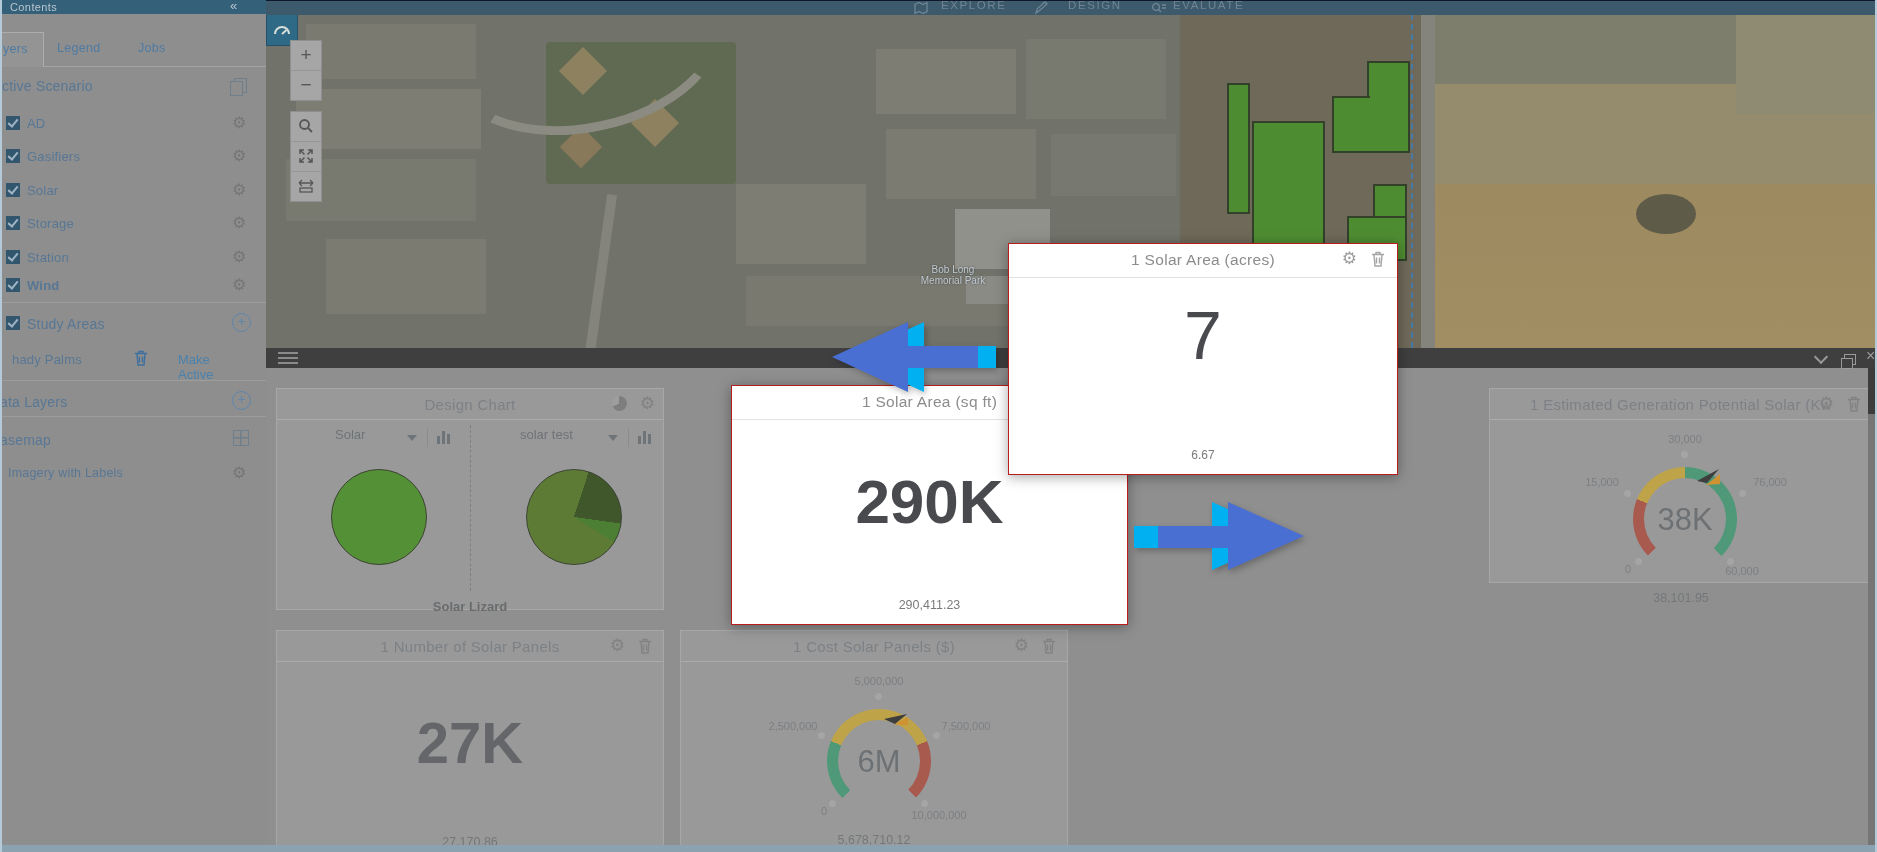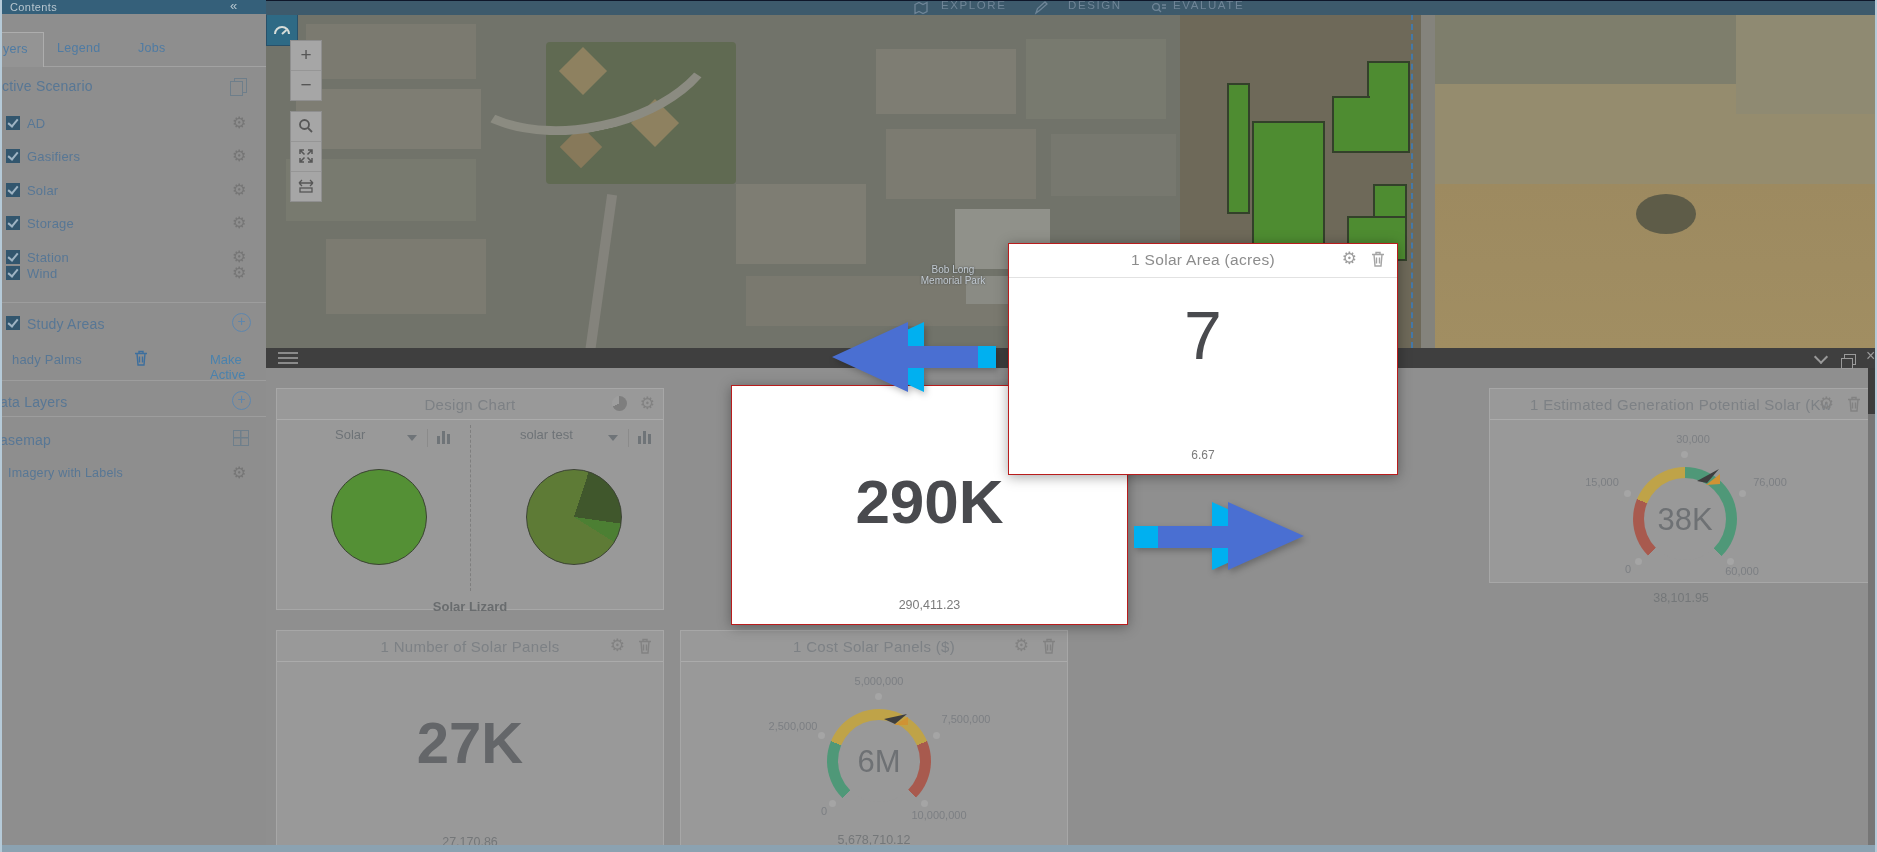--- a/index.html
+++ b/index.html
@@ -34,21 +34,21 @@
   .gear{font-family:"DejaVu Sans",sans-serif;color:#767676;font-size:16px;line-height:16px;}
   .sgear{position:absolute;left:232px;top:7px;}
   .pluscircle{position:absolute;left:232px;top:5px;width:17px;height:17px;border:1.6px solid #5e86ad;
               border-radius:50%;color:#5e86ad;font-size:14px;line-height:15px;text-align:center;}
   .sep{position:absolute;left:0;width:266px;border-top:1px solid #9d9d9d;}
   .dupicon{position:absolute;left:234px;top:6px;width:11px;height:13px;border:1.5px solid #6e7e8a;background:#8e8e8e;}
   .dupicon:before{content:"";position:absolute;left:-5px;top:2px;width:11px;height:13px;border:1.5px solid #6e7e8a;background:#8e8e8e;}
   .gridicon{position:absolute;left:233px;top:6px;width:14px;height:14px;border:1.5px solid #6f7f8b;
             background-image:linear-gradient(#6f7f8b,#6f7f8b),linear-gradient(#6f7f8b,#6f7f8b);
             background-size:1.5px 100%,100% 1.5px;background-position:center;background-repeat:no-repeat;}
-  .makeactive{position:absolute;left:178px;top:8px;font-size:13px;color:#4a82ad;margin-left:32px;}
+  .makeactive{position:absolute;left:178px;top:8px;font-size:13px;color:#4a82ad;}
   .trashblue{position:absolute;left:134px;top:6px;color:#3d6f9e;}
 
   
   #map{left:266px;top:14px;width:1611px;height:334px;background:#71736a;overflow:hidden;z-index:1;}
   .blk{position:absolute;}
   #parklabel{position:absolute;left:648px;top:250px;width:78px;text-align:center;font-size:10px;
              line-height:11px;color:#c3cbd2;text-shadow:0 0 2px rgba(40,45,50,.8);}
   .poly{position:absolute;background:#4e8c31;border:2px solid #33412a;box-sizing:border-box;}
   #dashline{position:absolute;left:1145px;top:0;height:334px;border-left:2px dashed #3f7cb6;opacity:.85;}
 
@@ -190,21 +190,21 @@
   <div class="srow" style="top:194px;">
     <span class="checkbox"></span>
     <span class="slabel">Storage</span>
     <span class="gear sgear">⚙</span>
   </div>
   <div class="srow" style="top:228px;">
     <span class="checkbox"></span>
     <span class="slabel">Station</span>
     <span class="gear sgear">⚙</span>
   </div>
-  <div class="srow" style="top:244px;">
+  <div class="srow" style="top:256px;font-weight:bold;">
     <span class="checkbox"></span>
     <span class="slabel">Wind</span>
     <span class="gear sgear">⚙</span>
   </div>
 
   <div class="sep" style="top:288px;"></div>
   <div class="srow" style="top:294px;">
     <span class="checkbox"></span>
     <span class="slabel shead">Study Areas</span>
     <span class="pluscircle">+</span>
@@ -357,21 +357,21 @@
     <div class="gval" style="left:143px;top:113px;">38K</div>
     <svg class="needle" style="left:207px;top:80px;" width="24" height="18" viewBox="0 0 24 18">
       <path d="M0 12L22 0L10 14Z" fill="#3e3e3e"></path>
         <path d="M9 16L23 5L23 15Z" fill="#cf9334"></path>
     </svg>
     <span class="gdot" style="left:191px;top:62px;"></span>
     <span class="gdot" style="left:134px;top:101px;"></span>
     <span class="gdot" style="left:249px;top:101px;"></span>
     <span class="gdot" style="left:145px;top:169px;"></span>
     <span class="gdot" style="left:237px;top:169px;"></span>
-    <span class="gtick" style="left:203px;top:44px;">30,000</span>
+    <span class="gtick" style="left:195px;top:44px;">30,000</span>
     <span class="gtick" style="left:112px;top:87px;">15,000</span>
     <span class="gtick" style="left:280px;top:87px;">76,000</span>
     <span class="gtick" style="left:138px;top:174px;">0</span>
     <span class="gtick" style="left:252px;top:176px;">60,000</span>
     <div class="detail" style="top:202px;">38,101.95</div>
   </div>
 
   <div class="card" style="left:10px;top:262px;width:388px;height:228px;">
     <div class="chead">
       <span class="ctitle">1 Number of Solar Panels</span>
@@ -403,28 +403,31 @@
       <path d="M0 9L23 4L11 14Z" fill="#3e3e3e"></path>
         <path d="M10 15L24 7L24 15Z" fill="#cf9334"></path>
     </svg>
     <span class="gdot" style="left:194px;top:62px;"></span>
     <span class="gdot" style="left:137px;top:101px;"></span>
     <span class="gdot" style="left:252px;top:101px;"></span>
     <span class="gdot" style="left:148px;top:169px;"></span>
     <span class="gdot" style="left:240px;top:169px;"></span>
     <span class="gtick" style="left:198px;top:44px;">5,000,000</span>
     <span class="gtick" style="left:112px;top:89px;">2,500,000</span>
-    <span class="gtick" style="left:285px;top:82px;">7,500,000</span>
+    <span class="gtick" style="left:285px;top:89px;">7,500,000</span>
     <span class="gtick" style="left:143px;top:174px;">0</span>
     <span class="gtick" style="left:258px;top:178px;">10,000,000</span>
     <div class="detail" style="top:202px;">5,678,710.12</div>
   </div>
 </div>
 
 <div class="bright" style="left:731px;top:385px;width:397px;height:240px;z-index:15;">
+  <div class="bhead">
+    <span class="btitle">1 Solar Area (sq ft)</span>
+  </div>
   <div class="bbig" style="top:80px;font-size:62px;font-weight:600;">290K</div>
   <div class="bdetail" style="top:212px;">290,411.23</div>
 </div>
 
 <div class="bright" style="left:1008px;top:243px;width:390px;height:232px;z-index:20;">
   <div class="bhead">
     <span class="btitle">1 Solar Area (acres)</span>
     <span class="gear bgear">⚙</span>
     <span class="btrash">
       <svg width="14" height="16" viewBox="0 0 14 16">

